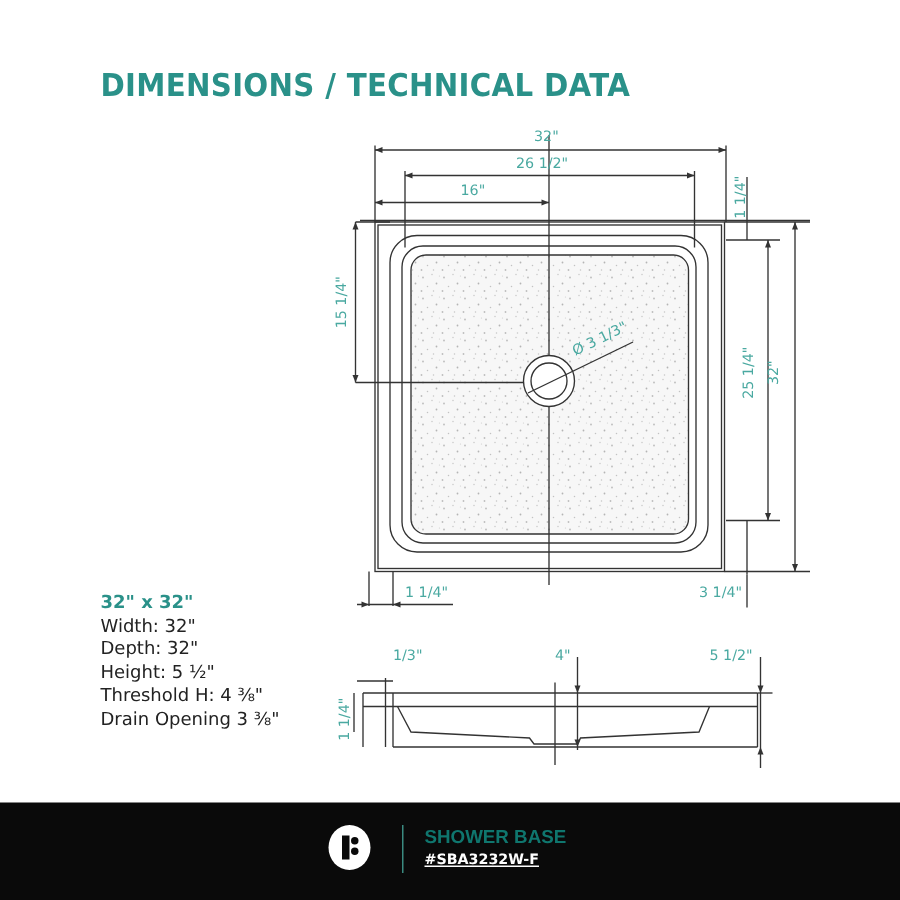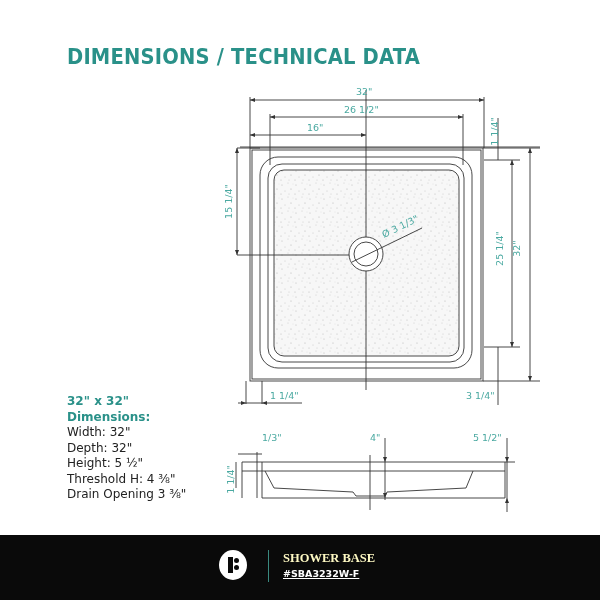--- a/index.html
+++ b/index.html
@@ -10,21 +10,21 @@
     svg.drawing { position: absolute; left: 0; top: 0; }
     .specs { position: absolute; left: 67px; top: 394px; font-family: "DejaVu Sans", sans-serif; font-size: 12px; line-height: 15.5px; }
     .specs .accent { color: #2a9189; font-weight: 600; }
     .specs .row { color: #222; }
     .footer { position: absolute; left: 0; top: 535px; width: 600px; height: 65px; background: #0a0a0a; }
     .logo { position: absolute; left: 219px; top: 15px; width: 28px; height: 30px; border-radius: 50%; background: #fff; }
     .logo .bar { position: absolute; left: 9px; top: 7px; width: 5px; height: 16px; background: #0a0a0a; }
     .logo .dot1 { position: absolute; left: 15px; top: 8px; width: 5px; height: 5px; border-radius: 50%; background: #0a0a0a; }
     .logo .dot2 { position: absolute; left: 15px; top: 15px; width: 5px; height: 5px; border-radius: 50%; background: #0a0a0a; }
     .divider { position: absolute; left: 268px; top: 15px; width: 1px; height: 32px; background: #3a8a80; }
-    .prod-name { position: absolute; left: 283px; top: 16px; color: #fef9c3; font-family: Liberation Serif, serif; font-weight: bold; font-size: 12.5px; }
+    .prod-name { position: absolute; left: 283px; top: 16px; color: #0f766e; font-family: Liberation Sans, sans-serif; font-weight: bold; font-size: 12.5px; }
     .prod-sku { position: absolute; left: 283px; top: 33px; color: #fff; font-family: "DejaVu Sans", sans-serif; font-weight: bold; font-size: 9.5px; text-decoration: underline; }
   </style>
 </head>
 <body>
 
 <div class="title">DIMENSIONS / TECHNICAL DATA</div>
 
 <svg class="drawing" width="600" height="535" viewBox="0 0 600 535">
   <defs>
     <pattern id="speckle" width="14" height="14" patternUnits="userSpaceOnUse">
@@ -128,21 +128,20 @@
 <div class="dim-label" style="left:270px;top:390px;">1 1/4"</div>
 <div class="dim-label" style="left:466px;top:390px;">3 1/4"</div>
 
 <div class="dim-label" style="left:262px;top:432px;">1/3"</div>
 <div class="dim-label" style="left:370px;top:432px;">4"</div>
 <div class="dim-label" style="left:473px;top:432px;">5 1/2"</div>
 <div class="dim-label vlabel" style="left:216px;top:474px;">1 1/4"</div>
 
 <div class="specs">
   <div class="accent">32" x 32"</div>
-  <div class="accent">Dimensions:</div>
   <div class="row">Width: 32"</div>
   <div class="row">Depth: 32"</div>
   <div class="row">Height: 5 ½"</div>
   <div class="row">Threshold H: 4 ⅜"</div>
   <div class="row">Drain Opening 3 ⅜"</div>
 </div>
 
 <div class="footer">
   <div class="logo">
     <div class="bar"></div>

